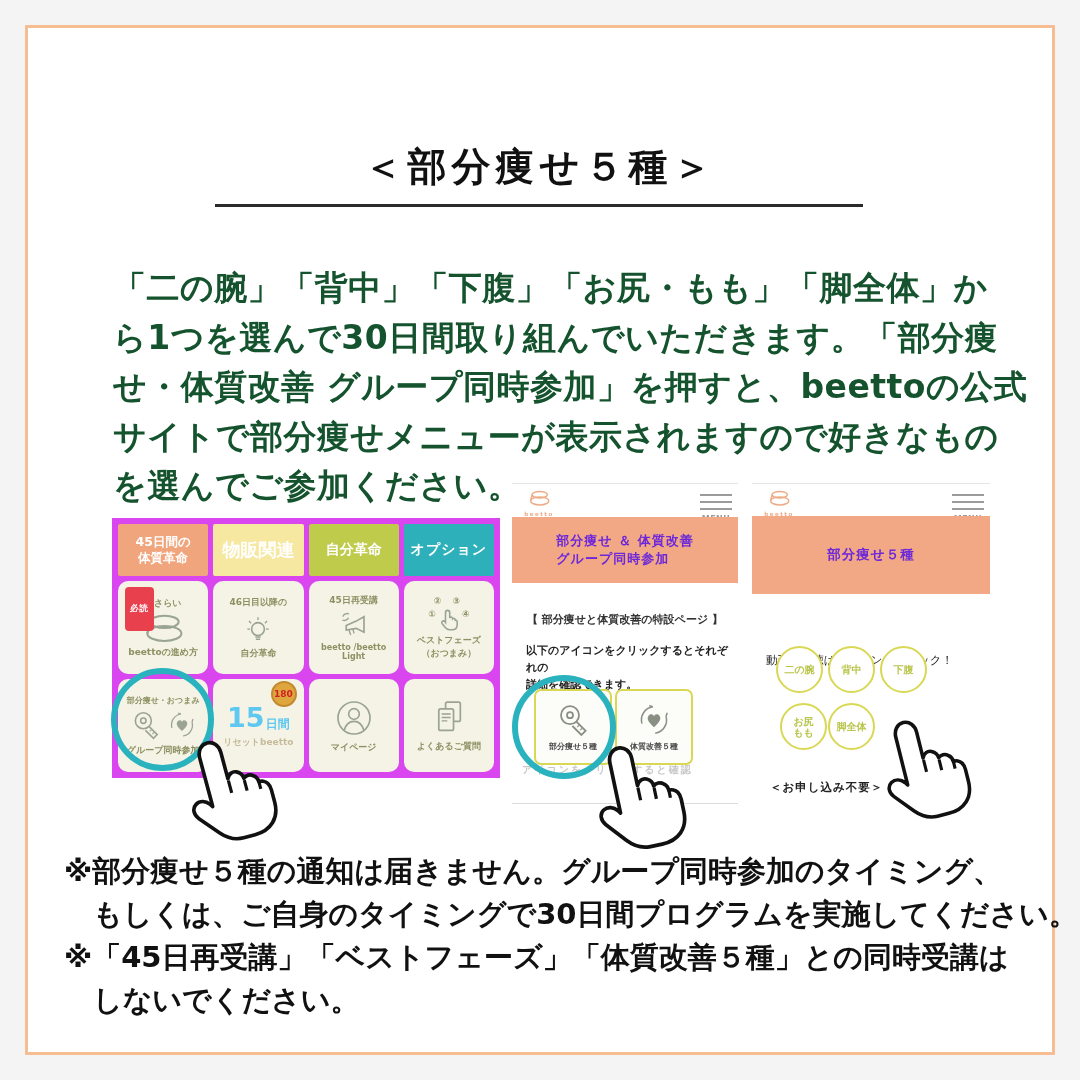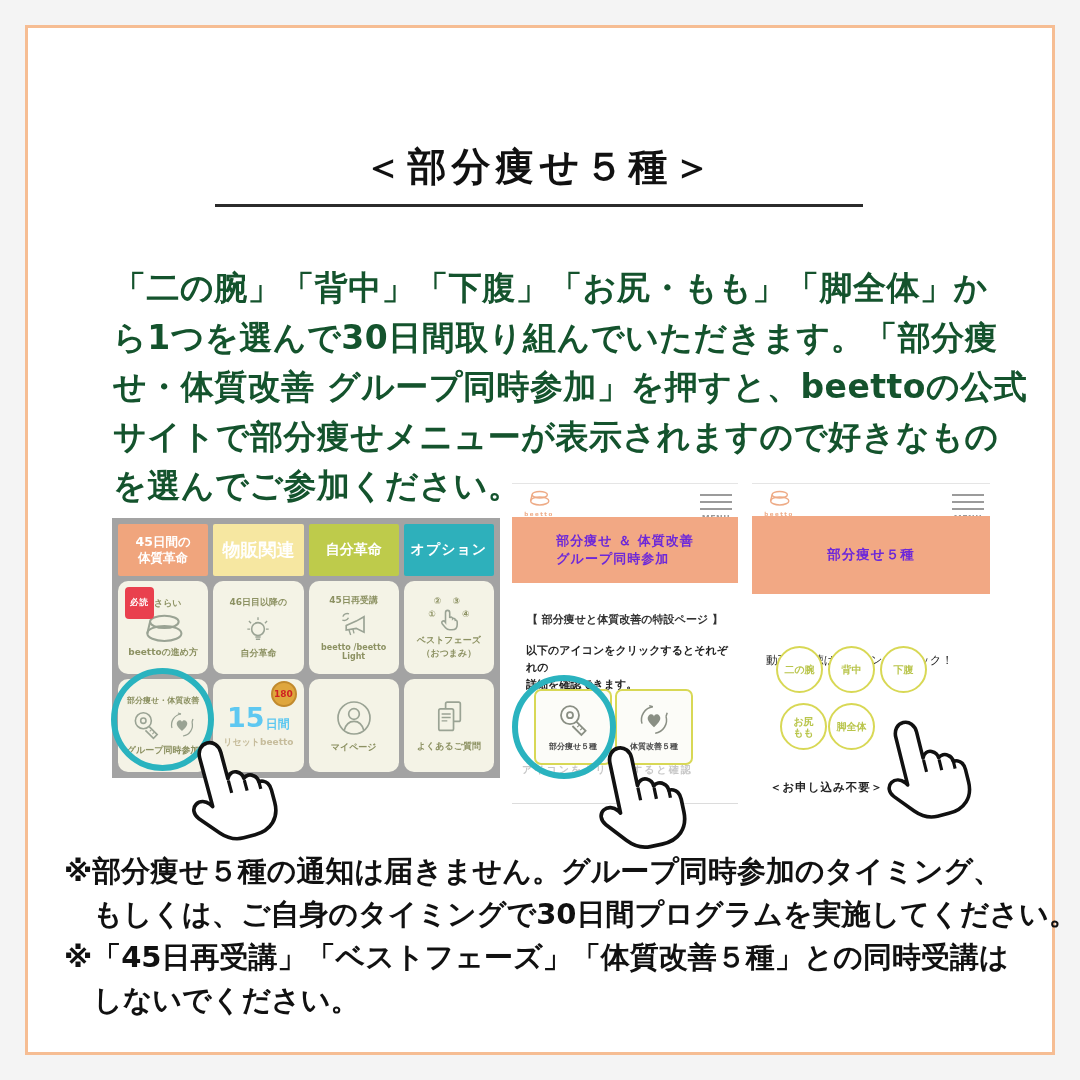--- a/index.html
+++ b/index.html
@@ -11,33 +11,33 @@
 
   #panel{left:25px;top:25px;width:1030px;height:1030px;background:#fff;border:3px solid #f6bd93;box-sizing:border-box;}
 
   #title{left:0;right:0;top:140px;text-align:center;font-size:39px;font-weight:700;letter-spacing:5px;color:#111;}
   #title-underline{left:215px;top:204px;width:648px;height:3px;background:#2b2b2b;}
 
   #body-text{left:113px;top:263px;width:880px;font-size:33px;font-weight:700;line-height:49.5px;letter-spacing:0.5px;color:#14532d;}
   #body-text .line{white-space:nowrap;}
 
   
-  #shot-a{left:112px;top:518px;width:388px;height:260px;background:#a3a3a3;padding:6px;box-sizing:border-box;}
+  #shot-a{left:112px;top:518px;width:388px;height:260px;background:#d946ef;padding:6px;box-sizing:border-box;}
   #shot-a .hdr{display:flex;gap:5px;height:52px;}
   #shot-a .hdr>div{flex:1;color:#fff;font-weight:700;border-radius:2px;}
   .ah1{background:#f0a57d;font-size:12.5px;line-height:16px;}
   .ah2{background:#f6e7a1;font-size:18px;}
   .ah3{background:#becb4b;font-size:14px;}
   .ah4{background:#2eb0bb;font-size:14px;letter-spacing:1px;}
   #shot-a .grid{margin-top:5px;display:grid;grid-template-columns:repeat(4,1fr);grid-template-rows:93px 93px;gap:5px;}
   .acard{background:#f4f3e6;border-radius:10px;position:relative;display:flex;flex-direction:column;align-items:center;justify-content:center;gap:3px;color:#8c9162;font-weight:700;text-align:center;}
   .atop{font-size:9px;}
   .abot{font-size:9px;}
   .abot.small{font-size:8px;}
-  .abadge{position:absolute;top:6px;left:7px;background:#e9404e;color:#fff;font-size:8.5px;font-weight:700;padding:10px 5px;border-radius:4px;letter-spacing:1px;}
+  .abadge{position:absolute;top:6px;left:7px;background:#e9404e;color:#fff;font-size:8.5px;font-weight:700;padding:16px 5px;border-radius:4px;letter-spacing:1px;}
   .coin{position:absolute;top:2px;right:7px;width:22px;height:22px;border-radius:50%;background:#dfa63d;border:2px solid #c18a2e;color:#cf2222;font-size:9px;font-weight:700;display:flex;align-items:center;justify-content:center;}
   .bigrow{display:flex;align-items:flex-end;gap:1px;color:#5ec8f1;}
   .big15{font-size:27px;font-weight:700;}
   .unit{font-size:12px;font-weight:700;}
   .reset-label{font-size:9px;color:#c6bc9b;}
   .nums{font-size:9px;letter-spacing:4px;color:#8c9162;}
   .numrow{display:flex;align-items:flex-start;gap:3px;font-size:9px;color:#8c9162;}
   .iconrow{display:flex;align-items:center;gap:5px;}
   .aicon{color:#9aa394;}
 
@@ -145,21 +145,21 @@
           <svg class="aicon" width="20" height="22" viewBox="0 0 112 126" fill="none" stroke="currentColor" stroke-width="9">
             <path d="M36 64 L36 22 C36 14 41 8 48 8 C55 8 60 14 60 22 L60 52 C62 47 67 45 71 47 C75 49 77 52 77 56 C80 53 85 53 88 56 C91 58 92 61 92 64 C95 63 99 65 101 68 C103 71 103 73 103 76 L103 90 C103 108 91 119 73 119 L60 119 C50 119 43 115 36 107 L18 86 C13 80 14 73 19 70 C24 67 30 69 34 74 L36 77 Z"></path>
           </svg>
           <span>④</span>
         </div>
         <div class="abot pre">ベストフェーズ
 （おつまみ）</div>
       </div>
 
       <div class="acard">
-        <div class="atop" style="font-size:8px;">部分痩せ・体質改善</div>
+        <div class="atop" style="font-size:8px;">部分痩せ・おつまみ</div>
         <div class="iconrow">
           <svg class="aicon" width="32" height="32" viewBox="0 0 60 60" fill="none" stroke="currentColor" stroke-width="3">
             <circle cx="25" cy="22" r="15"></circle>
               <circle cx="25" cy="22" r="5"></circle>
             <path d="M36 33 L51 48 L44 55 L29 40"></path>
               <path d="M40 39 l-3 3 M45 44 l-3 3" stroke-width="2"></path>
           </svg>
           <svg class="aicon" width="30" height="30" viewBox="0 0 60 60" fill="none" stroke="currentColor" stroke-width="2.5">
             <path d="M10 36 A22 22 0 0 1 28 8"></path>
               <path d="M50 24 A22 22 0 0 1 32 52"></path>

